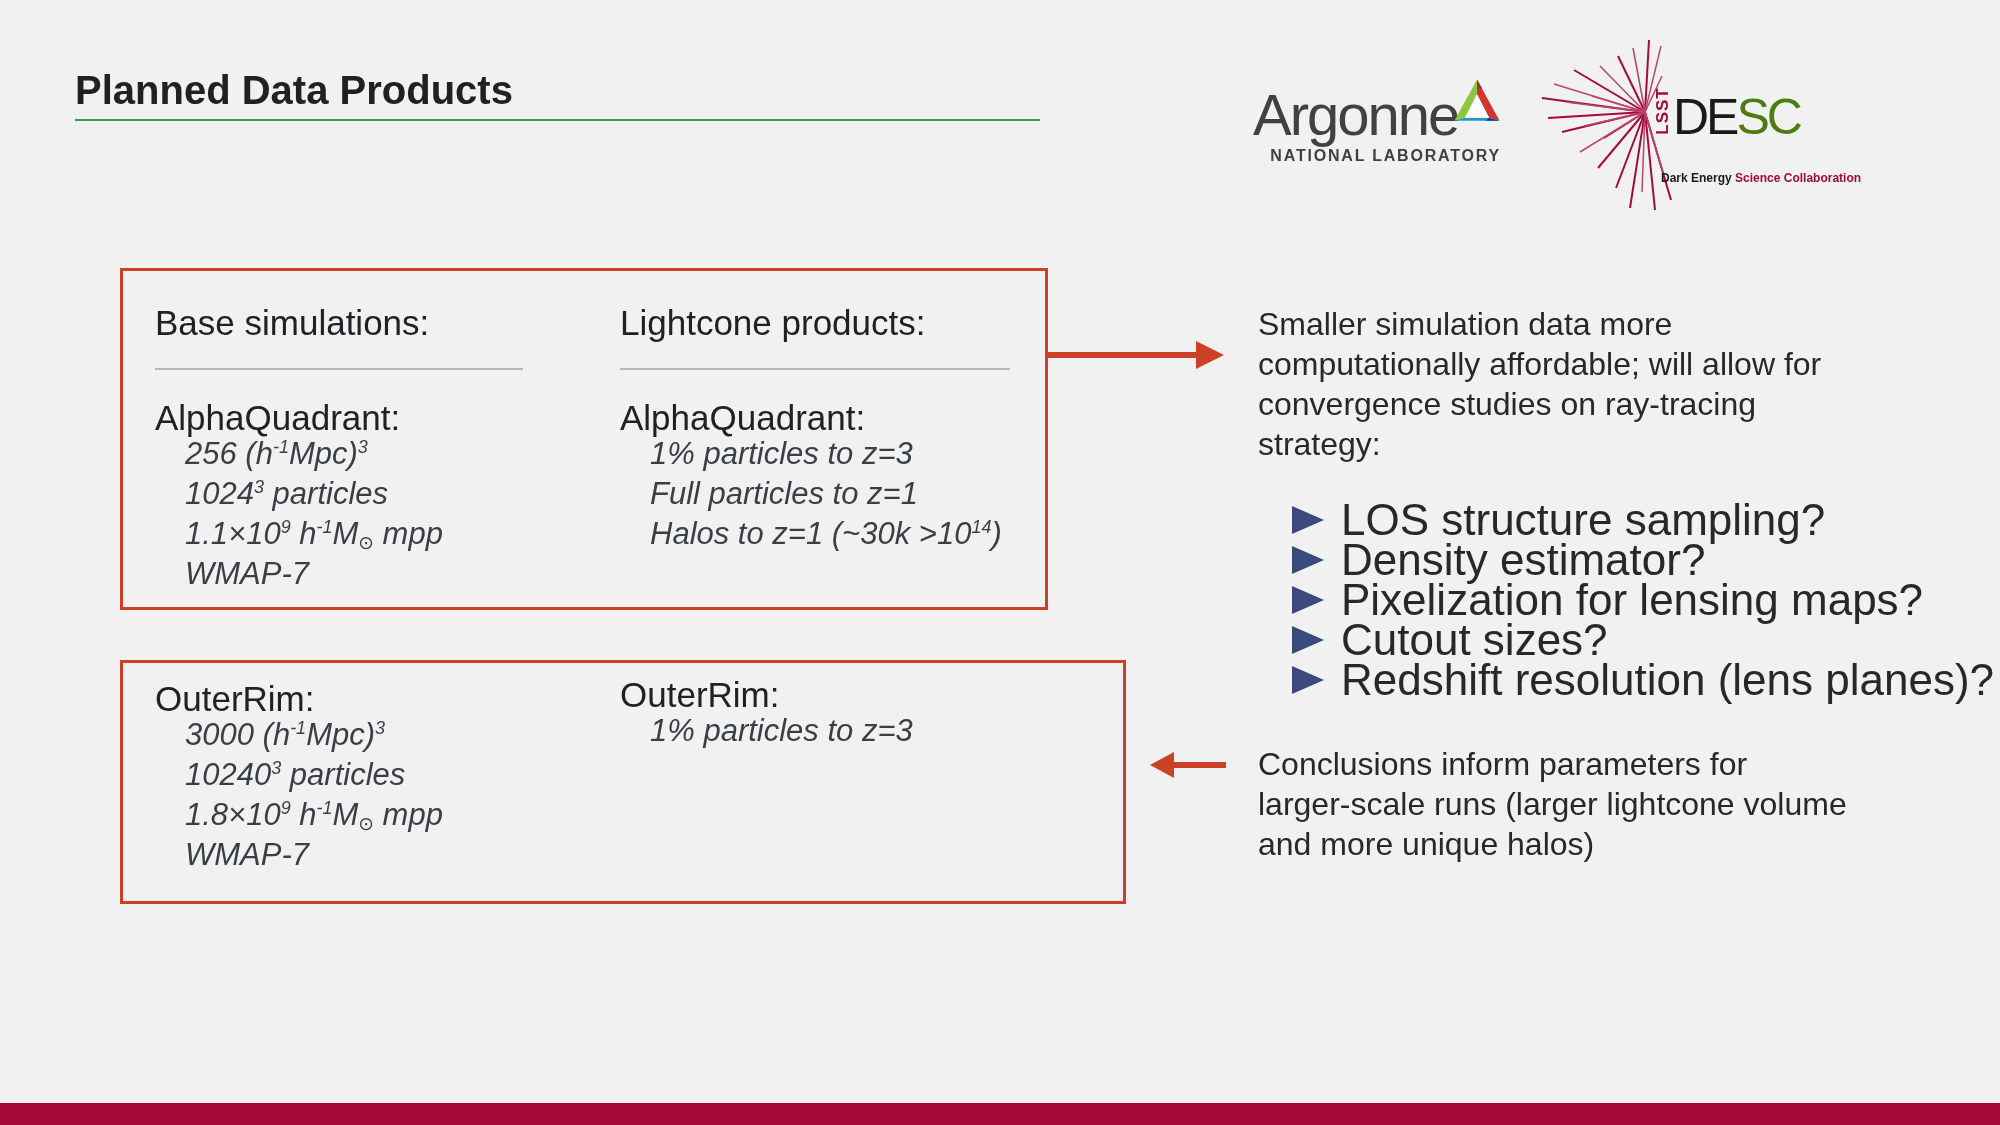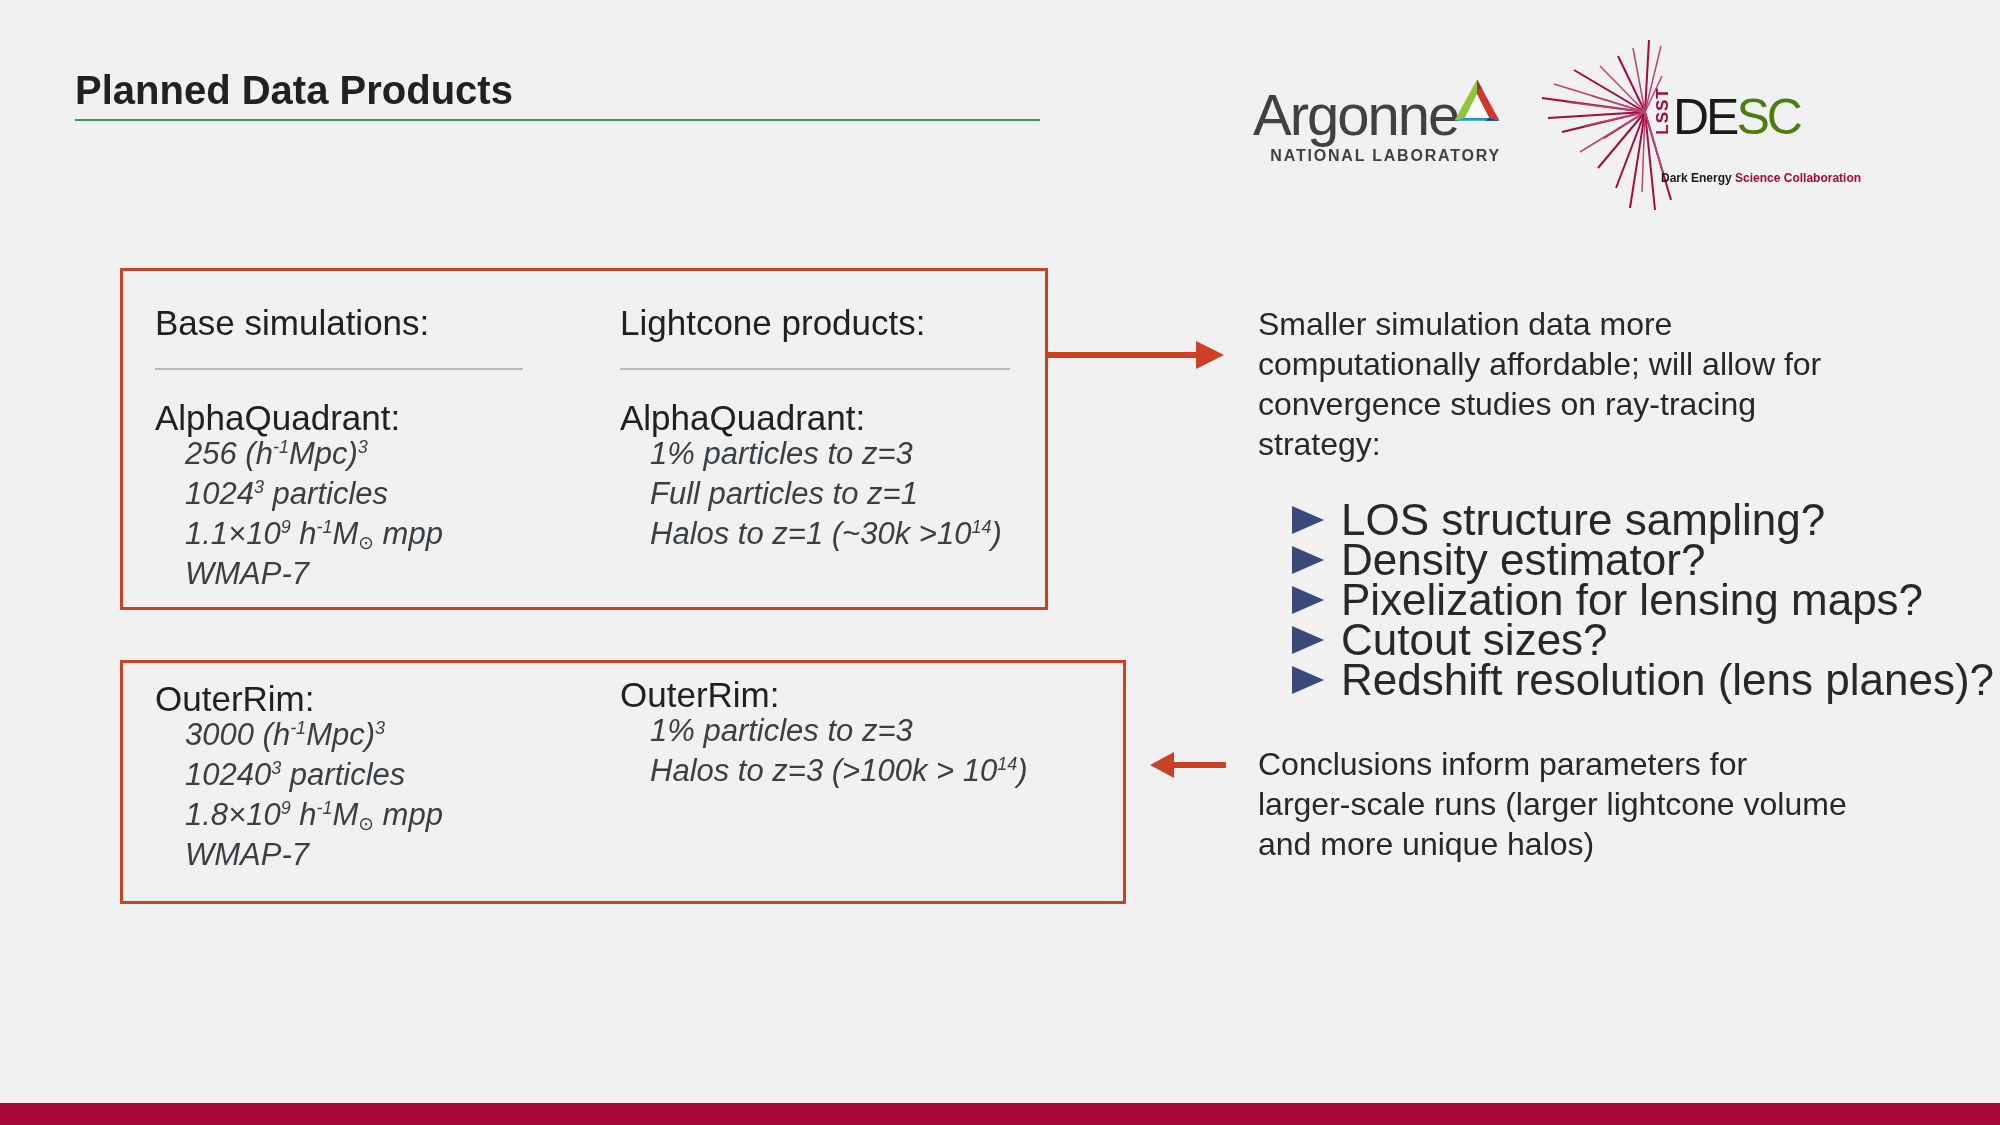--- a/index.html
+++ b/index.html
@@ -154,21 +154,20 @@
   <div class="box-lines" style="left:62px; top:52px;">
     <div>3000 (h<sup>-1</sup>Mpc)<sup>3</sup></div>
     <div>10240<sup>3</sup> particles</div>
     <div>1.8×10<sup>9</sup> h<sup>-1</sup>M<sub>⊙</sub> mpp</div>
     <div>WMAP-7</div>
   </div>
 
   <div class="sim-title" style="left:497px; top:14px;">OuterRim:</div>
   <div class="box-lines" style="left:527px; top:48px;">
     <div>1% particles to z=3</div>
-    <div>Halos to z=3 (&gt;100k &gt; 10<sup>14</sup>)</div>
   </div>
 </div>
 
 <div class="arrow-right">
   <div class="shaft"></div>
   <div class="head"></div>
 </div>
 <div class="arrow-left">
   <div class="shaft"></div>
   <div class="head"></div>

